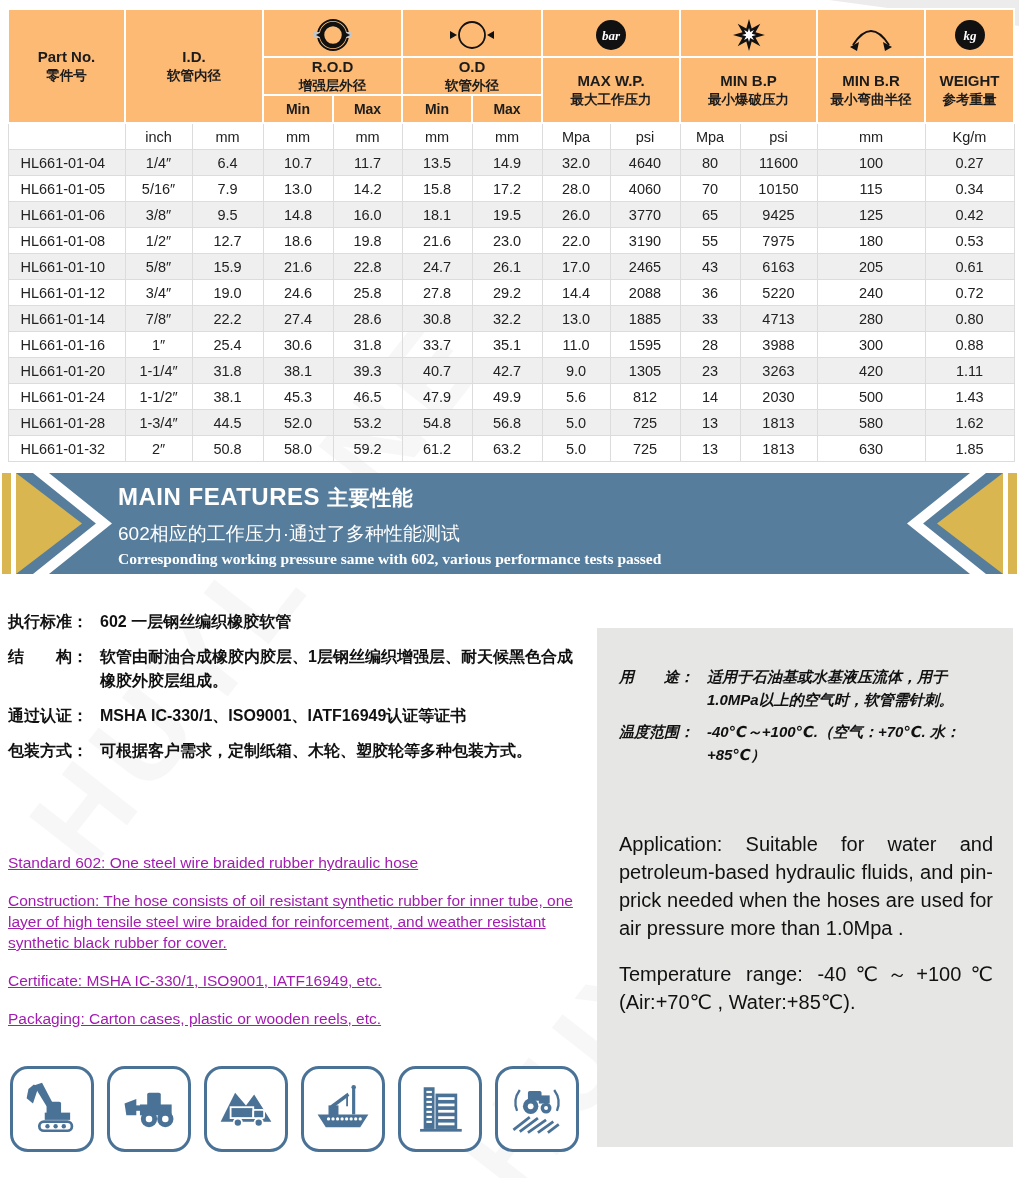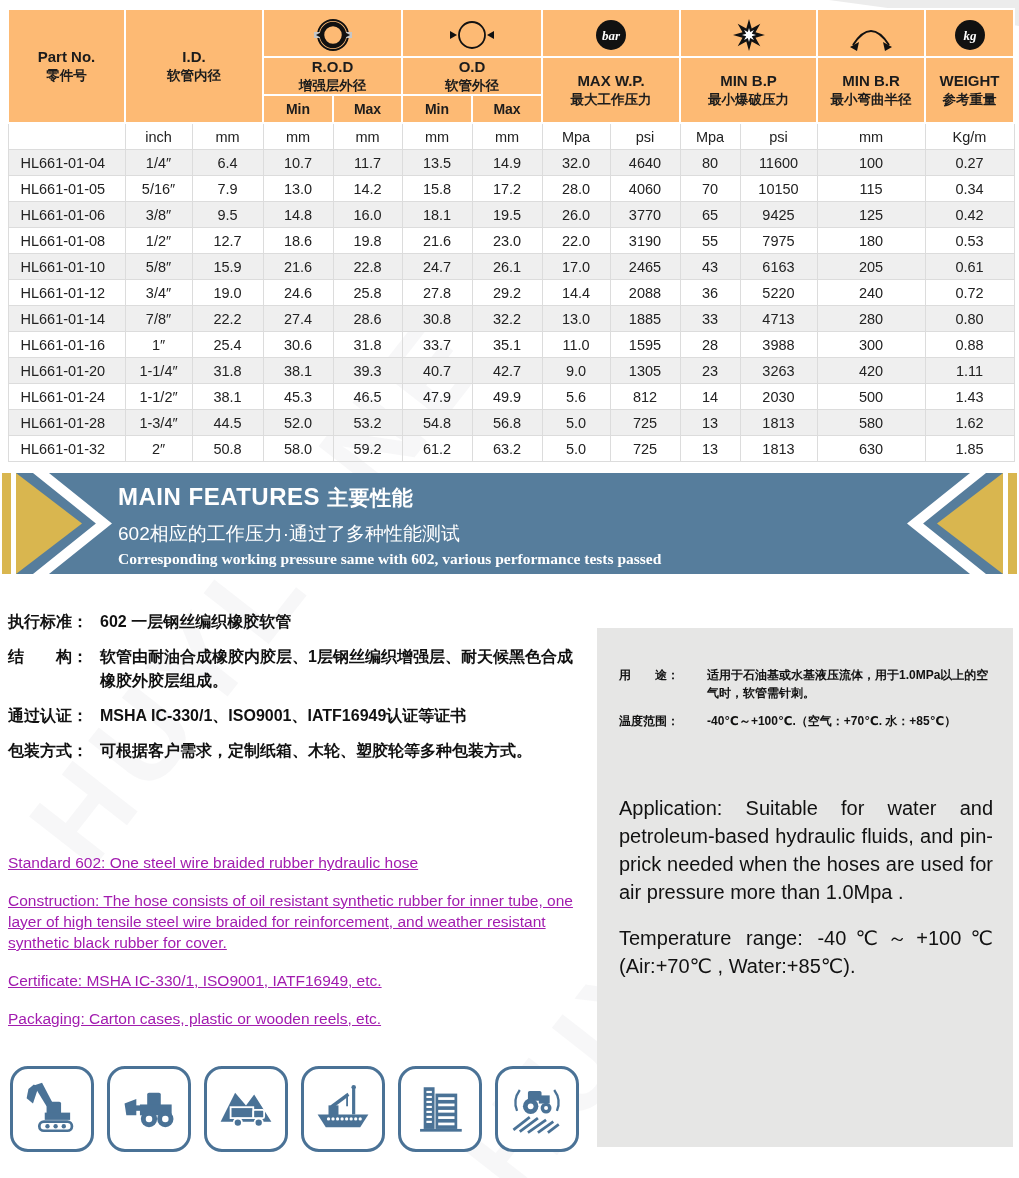--- a/index.html
+++ b/index.html
@@ -34,21 +34,21 @@
   .b-sub-en{font-family:"Liberation Serif","DejaVu Serif",serif;font-weight:bold;font-size:15.5px;margin-top:3px;}
   
   .zh-block{position:absolute;left:8px;top:610px;width:575px;}
   .zh-item{display:flex;margin-bottom:11px;font-size:16px;line-height:1.5;font-weight:600;color:#111;}
   .zh-item .lbl{flex:0 0 92px;white-space:pre;}
   .zh-item .txt{flex:1;}
   .en-block{position:absolute;left:8px;top:836px;width:568px;}
   .en-block p{margin:17px 0 17px 0;font-size:15.5px;line-height:1.35;color:#a21caf;text-decoration:underline;}
   .gray-box{position:absolute;left:597px;top:628px;width:416px;height:519px;background:#e6e6e5;
             box-sizing:border-box;padding:38px 20px 0 22px;}
-  .gray-box .zh-item{font-size:12px;margin-bottom:10px;}
+  .gray-box .zh-item{font-size:15px;margin-bottom:10px;font-style:italic;}
   .gray-box .zh-item .lbl{flex:0 0 88px;}
   .gray-box .en{margin-top:64px;}
   .gray-box .en p{margin:0 0 18px 0;font-size:20px;line-height:1.4;text-align:justify;color:#111;}
   
   .apps{position:absolute;left:10px;top:1066px;display:flex;gap:13px;}
   .app-box{width:78px;height:80px;border:3px solid #4a7296;border-radius:18px;background:#fff;
            display:flex;align-items:center;justify-content:center;}
 </style>
 </head>
 <body>

